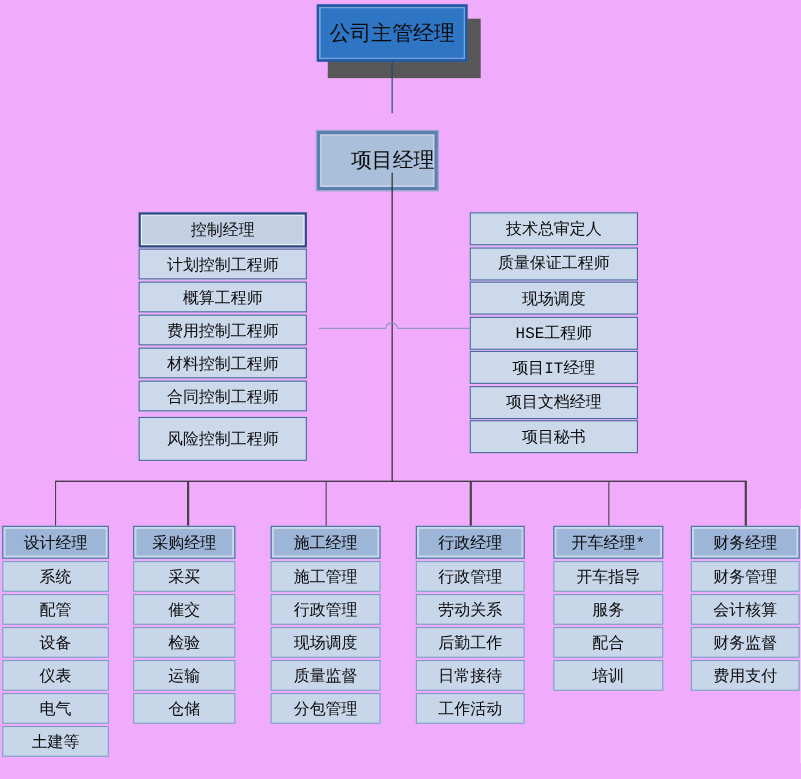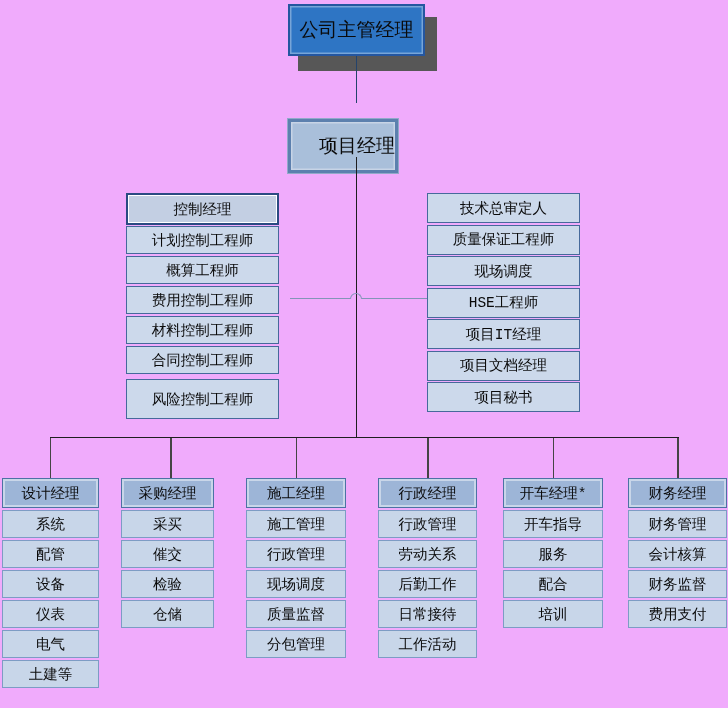--- a/index.html
+++ b/index.html
@@ -161,20 +161,21 @@
   </div>
 
   <div class="col col-2">
     <div class="bhead cbox">
       <span>采购经理</span>
     </div>
     <div>
         <div class="brow">采买</div>
         <div class="brow">催交</div>
         <div class="brow">检验</div>
+        <div class="brow">运输</div>
         <div class="brow">仓储</div>
       </div>
   </div>
 
   <div class="col col-3">
     <div class="bhead cbox">
       <span>施工经理</span>
     </div>
     <div>
         <div class="brow">施工管理</div>

